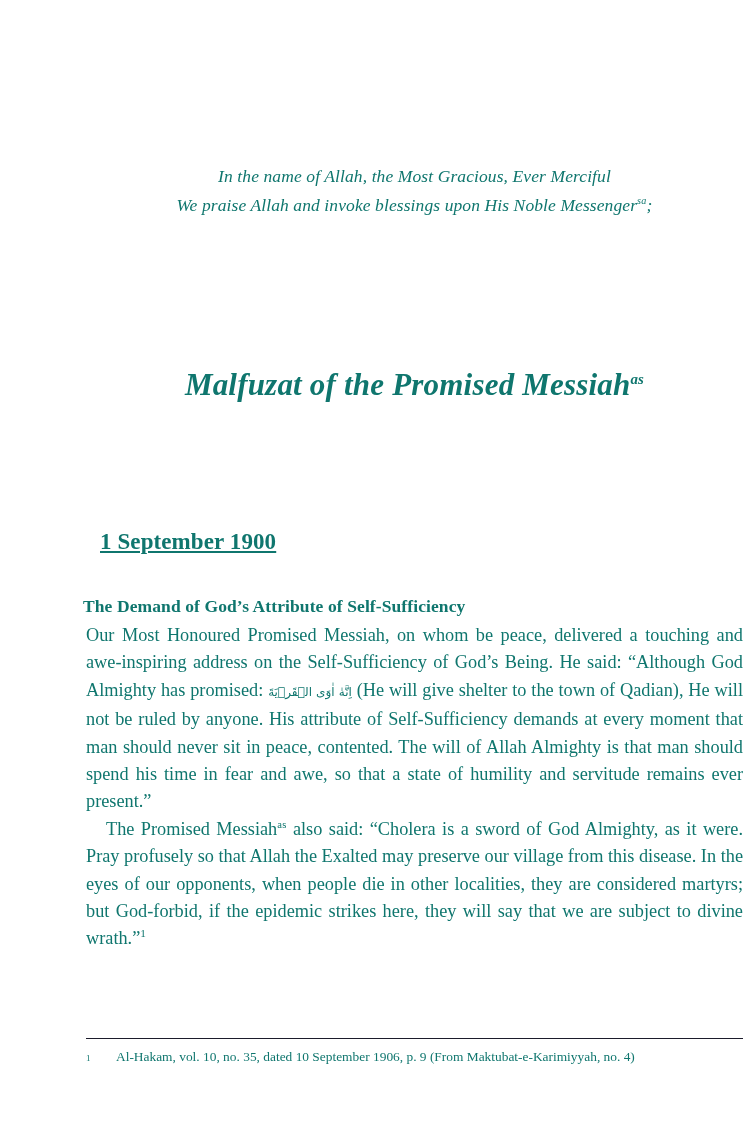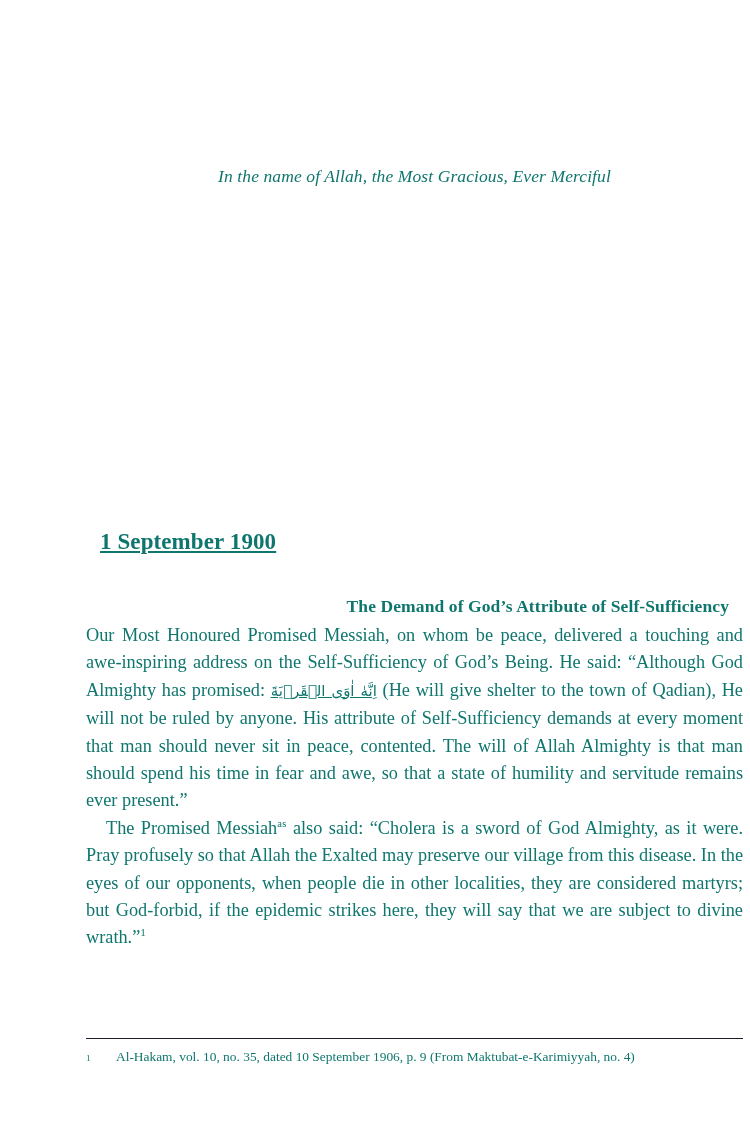--- a/index.html
+++ b/index.html
@@ -64,24 +64,24 @@
     font-weight: bold;
     font-size: 23px;
     line-height: 30px;
     letter-spacing: 0.1px;
     text-decoration: underline;
   }
 
   
   .section-subheading {
     position: absolute;
-    left: 29px;
+    left: 40px;
     top: 576px;
     width: 657px;
-    text-align: right;
+    text-align: left;
     font-weight: bold;
     font-size: 17.5px;
     line-height: 24px;
     letter-spacing: 0.1px;
   }
 
   
   .body-text {
     position: absolute;
     left: 43px;
@@ -91,24 +91,23 @@
     line-height: 27.4px;
     text-align: justify;
     text-justify: inter-word;
     hyphens: manual;
   }
   .body-text p { margin: 0; }
   .body-text p.indented { text-indent: 20px; }
   .italic { }
   .arabic {
     font-family: "DejaVu Sans", "Liberation Sans", sans-serif;
-    font-size: 15px;
+    font-size: 12px;
     direction: rtl;
     unicode-bidi: isolate;
-    text-decoration: underline;
   }
   .fn-ref {
     font-size: 0.62em;
     vertical-align: super;
     line-height: 0;
   }
 
   
   .footnote-area {
     position: absolute;
@@ -137,22 +136,24 @@
   }
   .footnote-text { flex: 1 1 auto; }
 </style>
 </head>
 <body>
 
 <div class="page">
 
   <div class="epigraph">
     <div class="line">In the name of Allah, the Most Gracious, Ever Merciful</div>
+    <div class="line"><span>We praise Allah and invoke blessings upon His Noble Messenger</span><span class="sup">sa</span><span>;</span></div>
   </div>
 
+  <h1 class="doc-title"><span>Malfuzat of the Promised Messiah</span><span class="sup">as</span></h1>
 
   <h2 class="date-heading">1 September 1900</h2>
 
   <h3 class="section-subheading">The Demand of God’s Attribute of Self-Sufficiency</h3>
 
   <div class="body-text">
     <p><span>Our Most Honoured Promised Messiah, on whom be peace, delivered a touching and awe-inspiring address on the Self-Sufficiency of God’s Being. He said: “Although God Almighty has promised: </span><span class="arabic">اِنَّهٰ اٰوَى الۡقَرۡيَةَ</span><span> (</span><span class="italic">He will give shelter to the town of Qadian</span><span>), He will not be ruled by anyone. His attribute of Self-Sufficiency demands at every moment that man should never sit in peace, contented. The will of Allah Almighty is that man should spend his time in fear and awe, so that a state of humility and servitude remains ever present.”</span></p>
     <p class="indented"><span>The Promised Messiah</span><span class="sup">as</span><span> also said: “Cholera is a sword of God Almighty, as it were. Pray profusely so that Allah the Exalted may preserve our village from this disease. In the eyes of our opponents, when people die in other localities, they are considered martyrs; but God-forbid, if the epidemic strikes here, they will say that we are subject to divine wrath.”</span><span class="fn-ref">1</span></p>
   </div>
 

